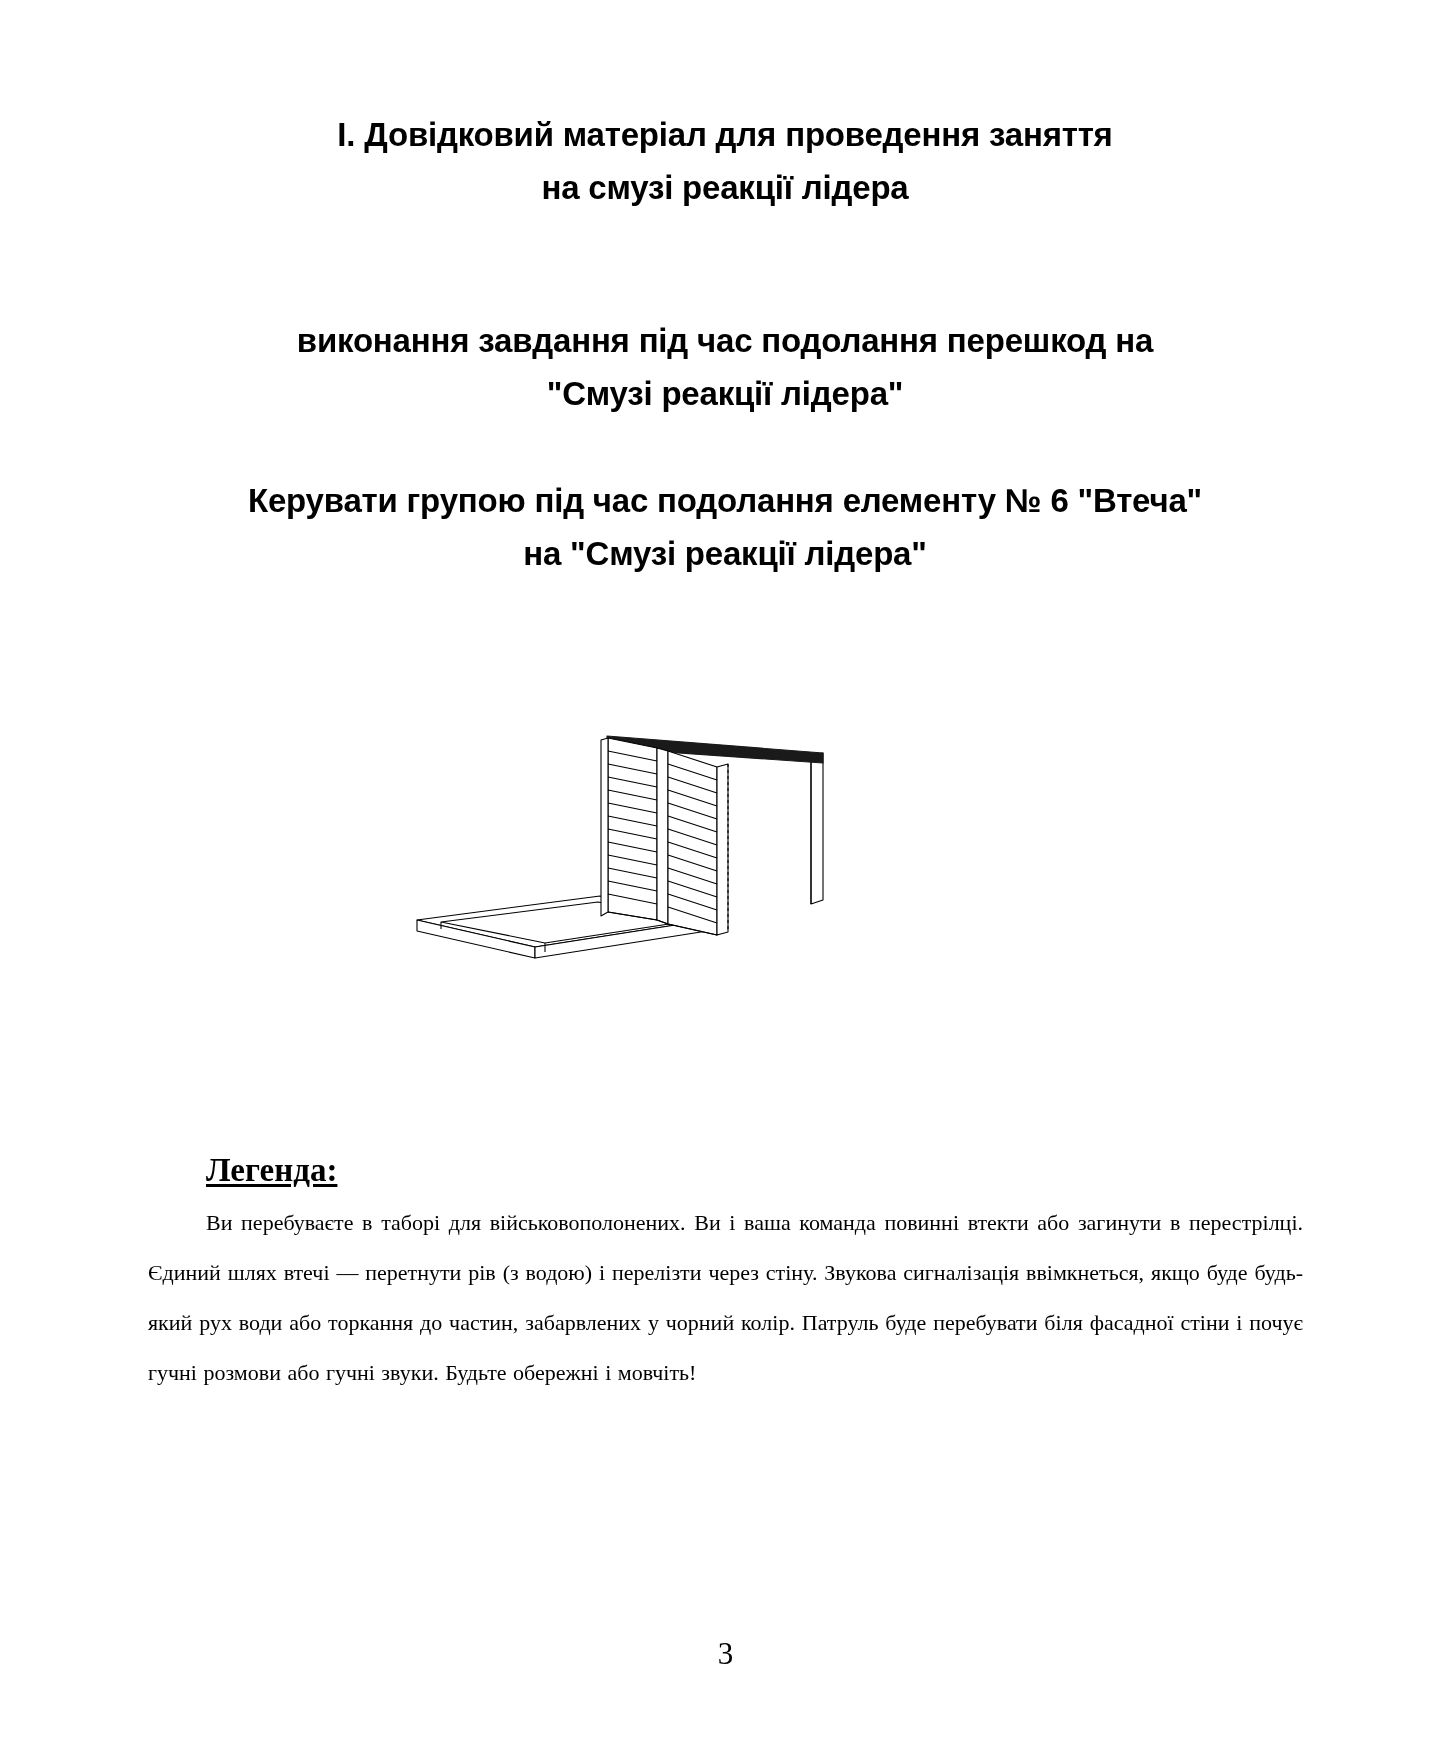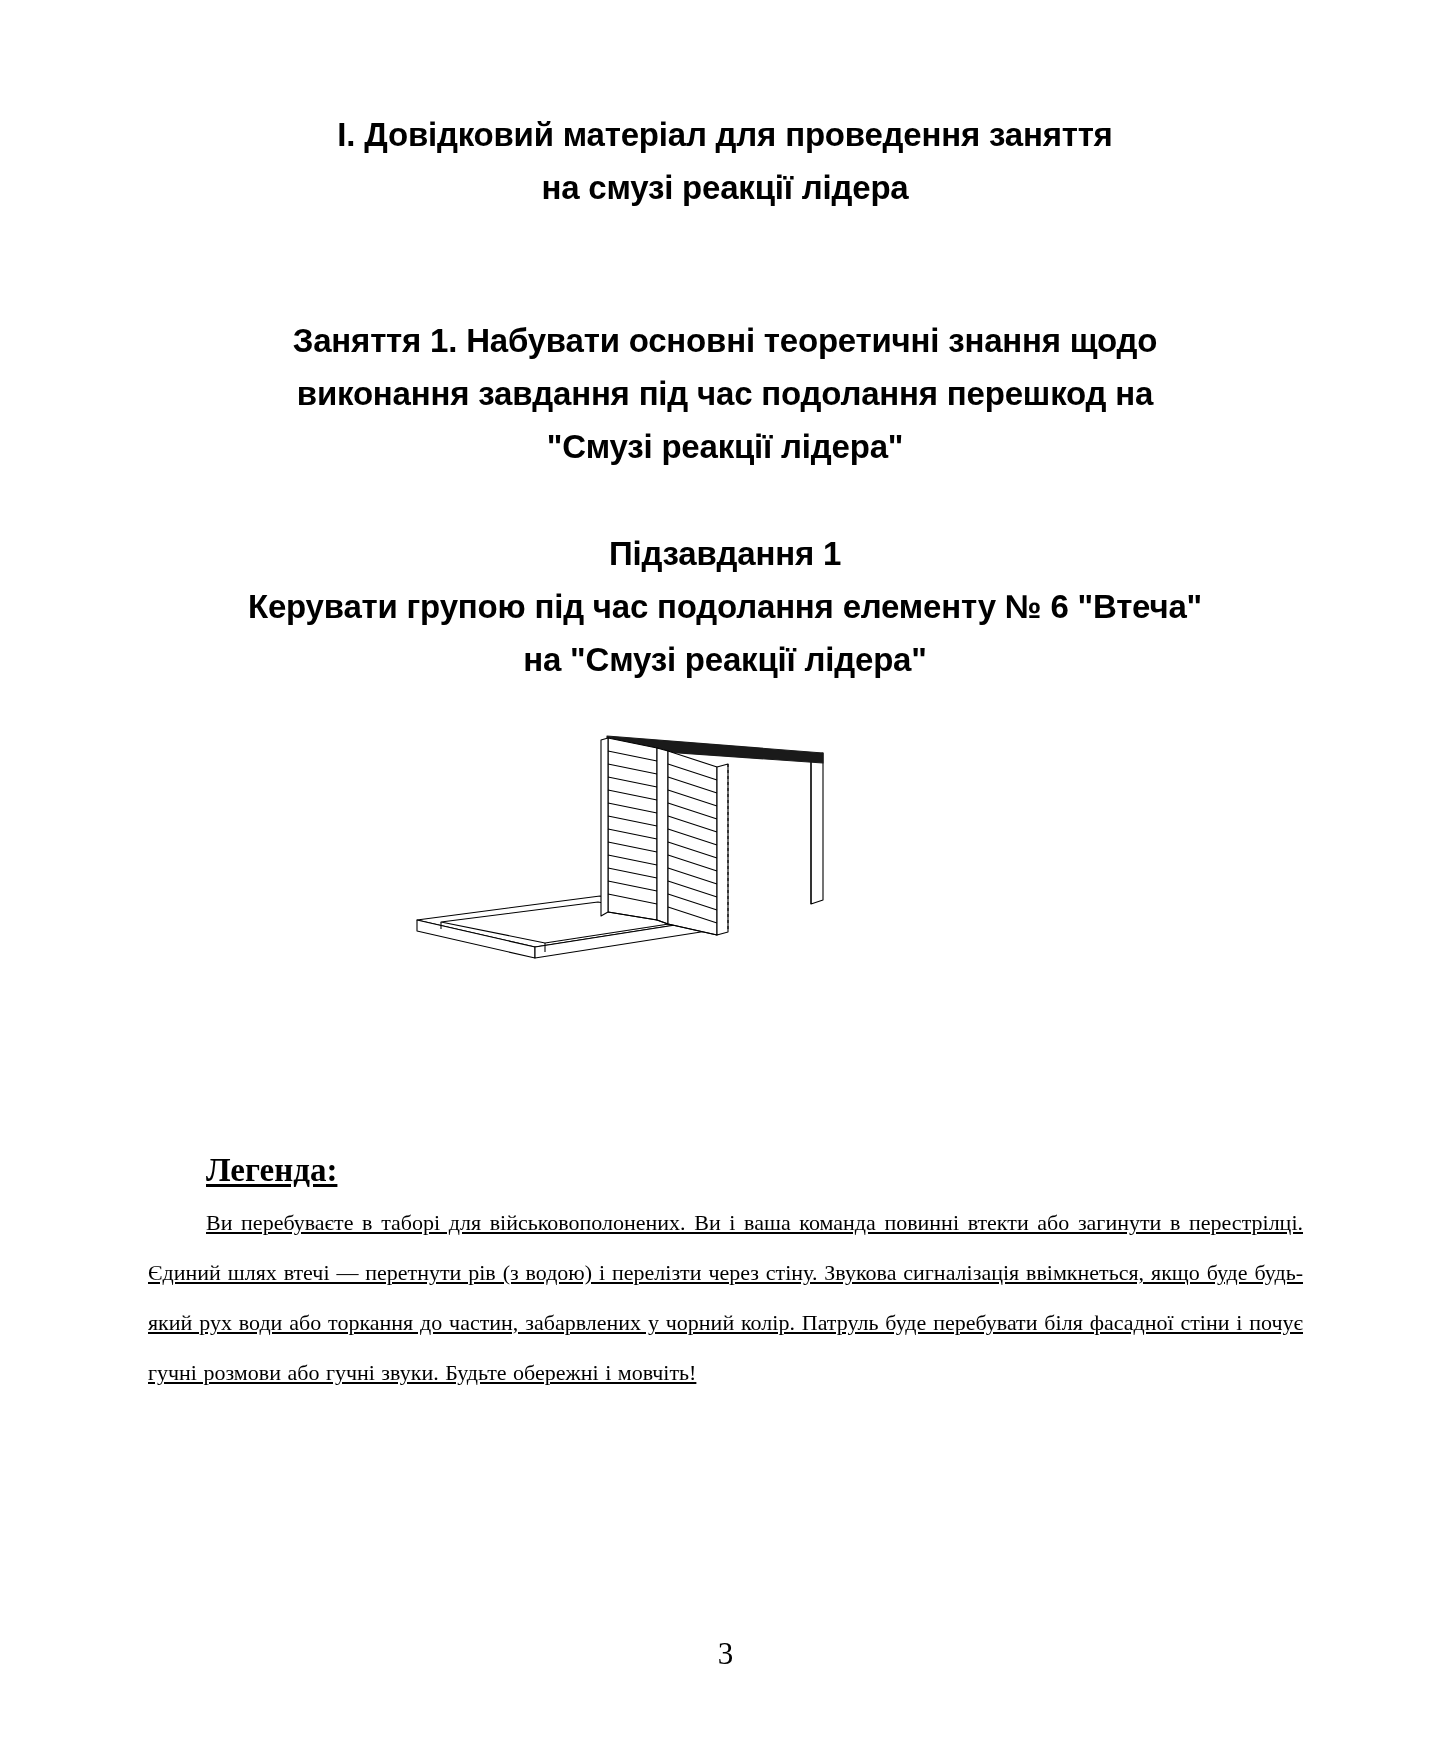--- a/index.html
+++ b/index.html
@@ -53,21 +53,20 @@
     height: 260px;
   }
   .figure svg { display: block; }
 
   
   .legend-wrap {
     position: absolute;
     left: 148px;
     top: 1148px;
     width: 1155px;
-    text-decoration: underline;
   }
   .legend-title {
     font-family: "Liberation Serif", "DejaVu Serif", serif;
     font-weight: bold;
     font-size: 33px;
     line-height: 44px;
     text-decoration: underline;
     text-underline-offset: 3px;
     margin-left: 58px;
     display: inline-block;
@@ -102,27 +101,25 @@
   <div class="heading-block">
 
     <div class="hline">I. Довідковий матеріал для проведення заняття</div>
     <div class="hline">на смузі реакції лідера</div>
 
     <div class="gap-sm"></div>
 
 
     <div class="gap-md"></div>
 
-    <div class="hline">Заняття 1. Набувати основні теоретичні знання щодо</div>
     <div class="hline">виконання завдання під час подолання перешкод на</div>
     <div class="hline">"Смузі реакції лідера"</div>
 
     <div class="gap-lg"></div>
 
-    <div class="hline">Підзавдання 1</div>
     <div class="hline">Керувати групою під час подолання елементу № 6 "Втеча"</div>
     <div class="hline">на "Смузі реакції лідера"</div>
   </div>
 
   <div class="figure">
     <svg width="470" height="260" viewBox="0 0 470 260" xmlns="http://www.w3.org/2000/svg">
       <g fill="none" stroke="#000000" stroke-width="1.1" stroke-linejoin="round">
 
         <g>
           <path d="M 22,200 L 205,176 L 325,198 L 140,227 Z" fill="#ffffff"></path>

